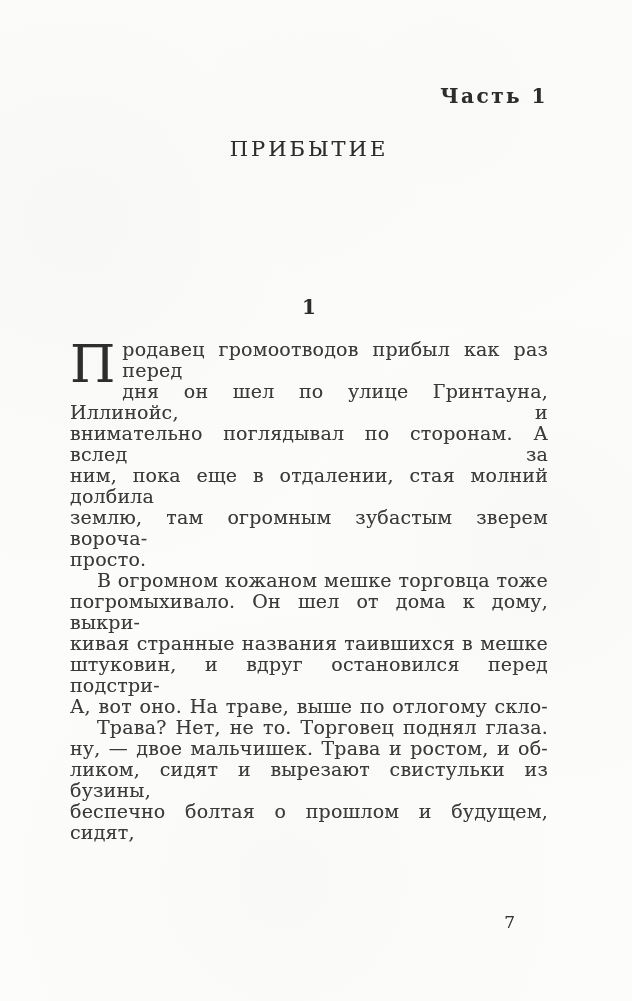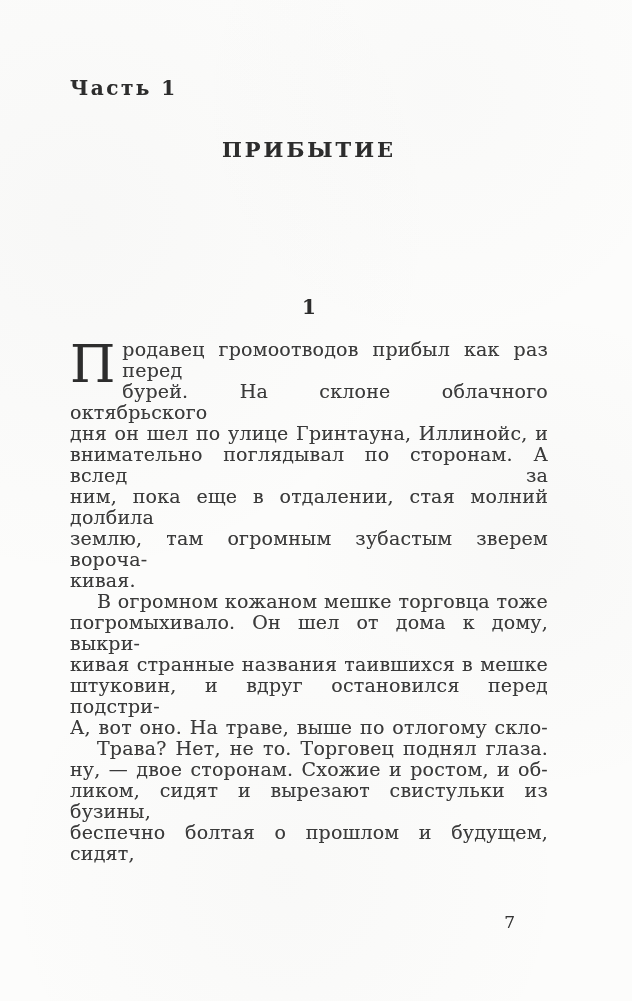--- a/index.html
+++ b/index.html
@@ -16,38 +16,38 @@
     background-image:
       radial-gradient(circle at 12% 22%, rgba(130,130,130,0.035), transparent 38%),
       radial-gradient(circle at 85% 55%, rgba(130,130,130,0.030), transparent 32%),
       radial-gradient(circle at 45% 88%, rgba(130,130,130,0.028), transparent 30%),
       radial-gradient(circle at 70% 10%, rgba(130,130,130,0.025), transparent 25%);
     font-family: "DejaVu Serif", "Liberation Serif", serif;
     color: #3a3a3a;
   }
   .part-label {
     position: absolute;
-    top: 76px;
+    top: 84px;
     left: 70px;
     width: 478px;
-    text-align: left;
+    text-align: right;
     font-size: 20px;
     font-weight: bold;
     letter-spacing: 2.5px;
     color: #2d2d2d;
     text-shadow: 0 0 0.6px rgba(45,45,45,0.4);
   }
   .part-title {
     position: absolute;
     top: 137px;
     left: 70px;
     width: 478px;
     text-align: center;
     font-size: 21px;
-    font-weight: bold;
+    font-weight: normal;
     letter-spacing: 3px;
     color: #2d2d2d;
     text-shadow: 0 0 0.6px rgba(45,45,45,0.4);
   }
   .chapter-number {
     position: absolute;
     top: 295px;
     left: 70px;
     width: 478px;
     text-align: center;
@@ -103,35 +103,34 @@
 <body>
 
 <div class="page">
   <div class="part-label">Часть 1</div>
   <div class="part-title">ПРИБЫТИЕ</div>
   <div class="chapter-number">1</div>
   <div class="body-text">
       <div class="para">
         <span class="dropcap">П</span>
         <div class="line">родавец громоотводов прибыл как раз перед</div>
-        <div class="line">бурей. На склоне облачного октябрьского</div>
         <div class="line">дня он шел по улице Гринтауна, Иллинойс, и</div>
         <div class="line">внимательно поглядывал по сторонам. А вслед за</div>
         <div class="line">ним, пока еще в отдалении, стая молний долбила</div>
         <div class="line">землю, там огромным зубастым зверем вороча-</div>
-        <div class="line last">кивая.</div>
+        <div class="line last">просто.</div>
       </div>
       <div class="para">
         <div class="line indent">В огромном кожаном мешке торговца тоже</div>
         <div class="line">погромыхивало. Он шел от дома к дому, выкри-</div>
         <div class="line">кивая странные названия таившихся в мешке</div>
         <div class="line">штуковин, и вдруг остановился перед подстри-</div>
       </div>
       <div class="para">
         <div class="line">А, вот оно. На траве, выше по отлогому скло-</div>
         <div class="line indent">Трава? Нет, не то. Торговец поднял глаза.</div>
-        <div class="line">ну, — двое сторонам. Схожие и ростом, и об-</div>
+        <div class="line">ну, — двое мальчишек. Трава и ростом, и об-</div>
         <div class="line">ликом, сидят и вырезают свистульки из бузины,</div>
         <div class="line">беспечно болтая о прошлом и будущем, сидят,</div>
       </div>
     </div>
   <div class="page-number">7</div>
 </div>
 
 </body></html>

